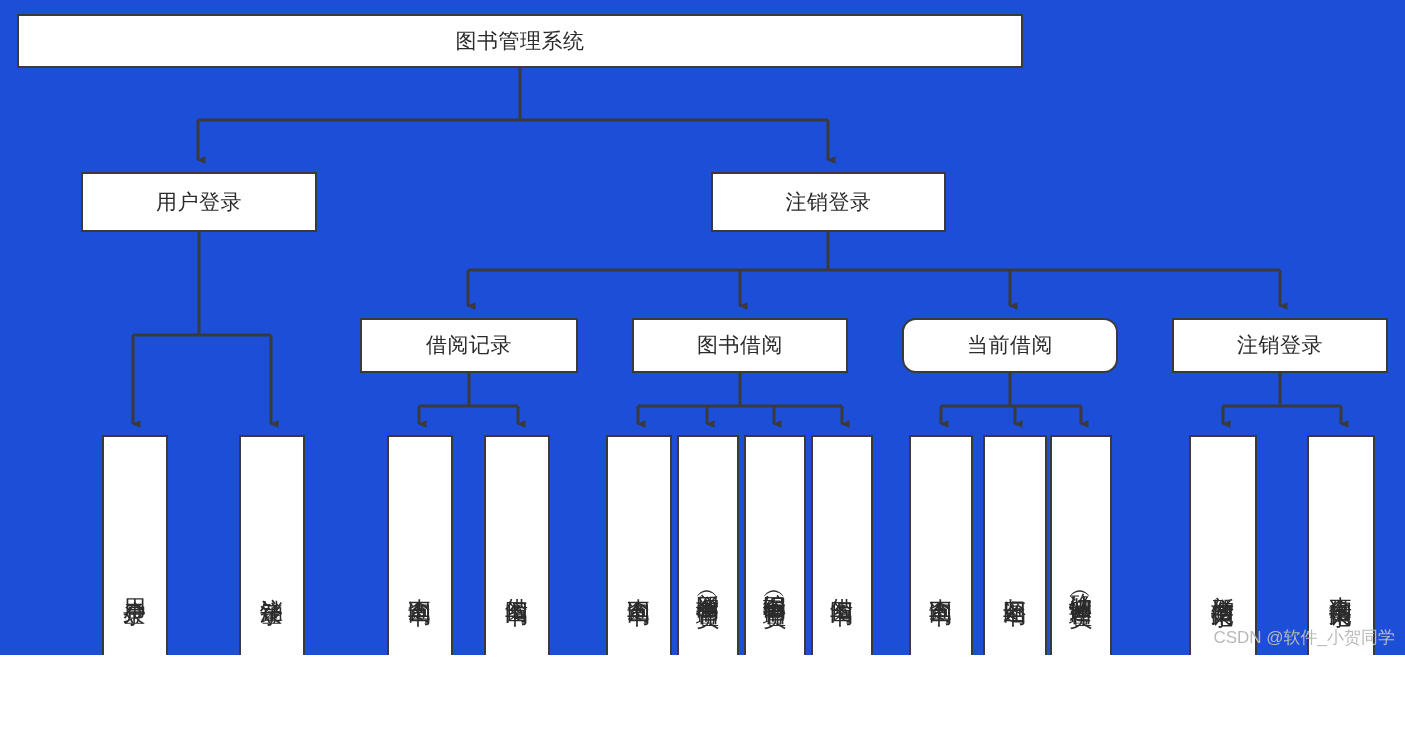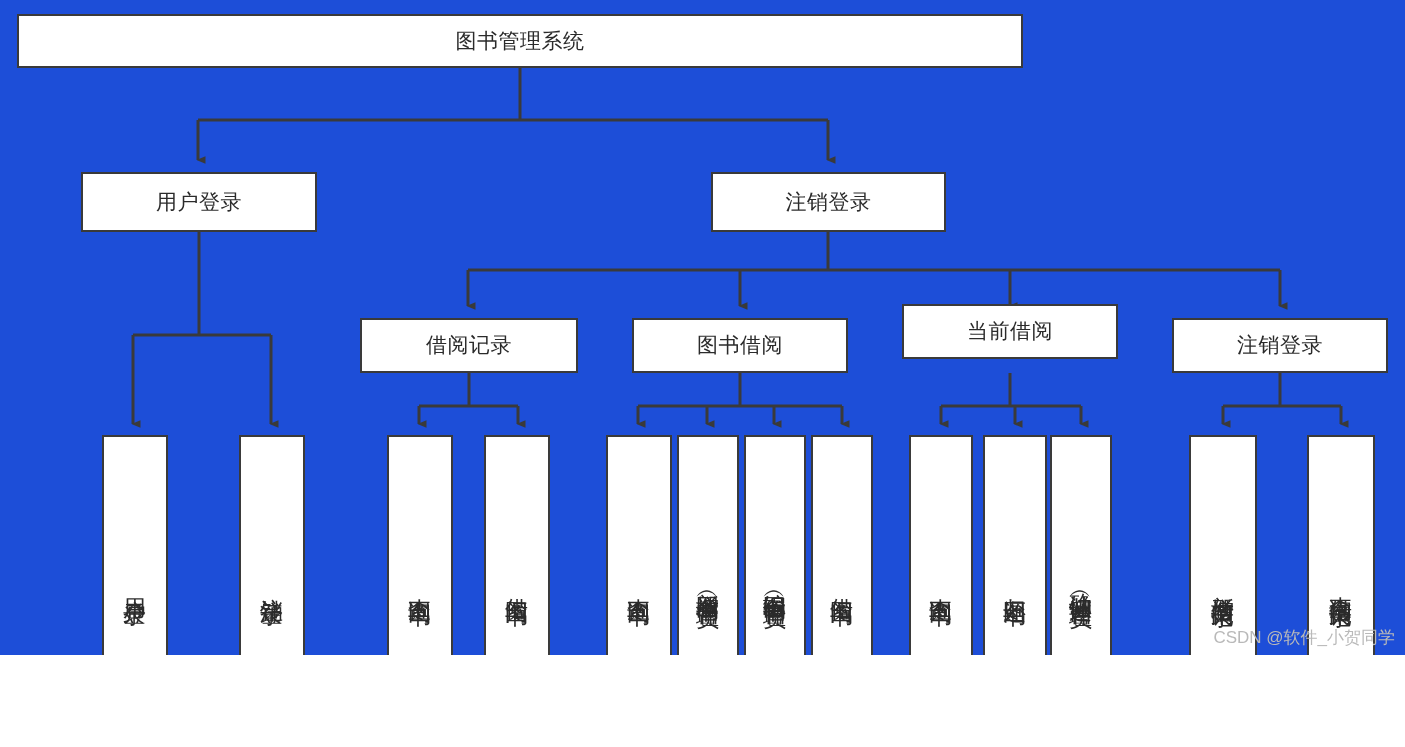--- a/index.html
+++ b/index.html
@@ -138,21 +138,21 @@
   </div>
 
   <div class="node horizontal" style="left:360px; top:318px; width:218px; height:55px;">
     <span class="node-label">借阅记录</span>
   </div>
 
   <div class="node horizontal" style="left:632px; top:318px; width:216px; height:55px;justify-content:center;">
     <span class="node-label">图书借阅</span>
   </div>
 
-  <div class="node horizontal" style="left:902px; top:304px; width:216px; height:55px;">
+  <div class="node horizontal" style="left:902px; top:318px; width:216px; height:55px;border-radius:14px;">
     <span class="node-label">当前借阅</span>
   </div>
 
   <div class="node horizontal" style="left:1172px; top:318px; width:216px; height:55px;">
     <span class="node-label">注销登录</span>
   </div>
 
   <div class="node vertical" style="left:102px; top:435px; width:66px; height:298px;">
     <span class="node-label">用户登录</span>
   </div>

